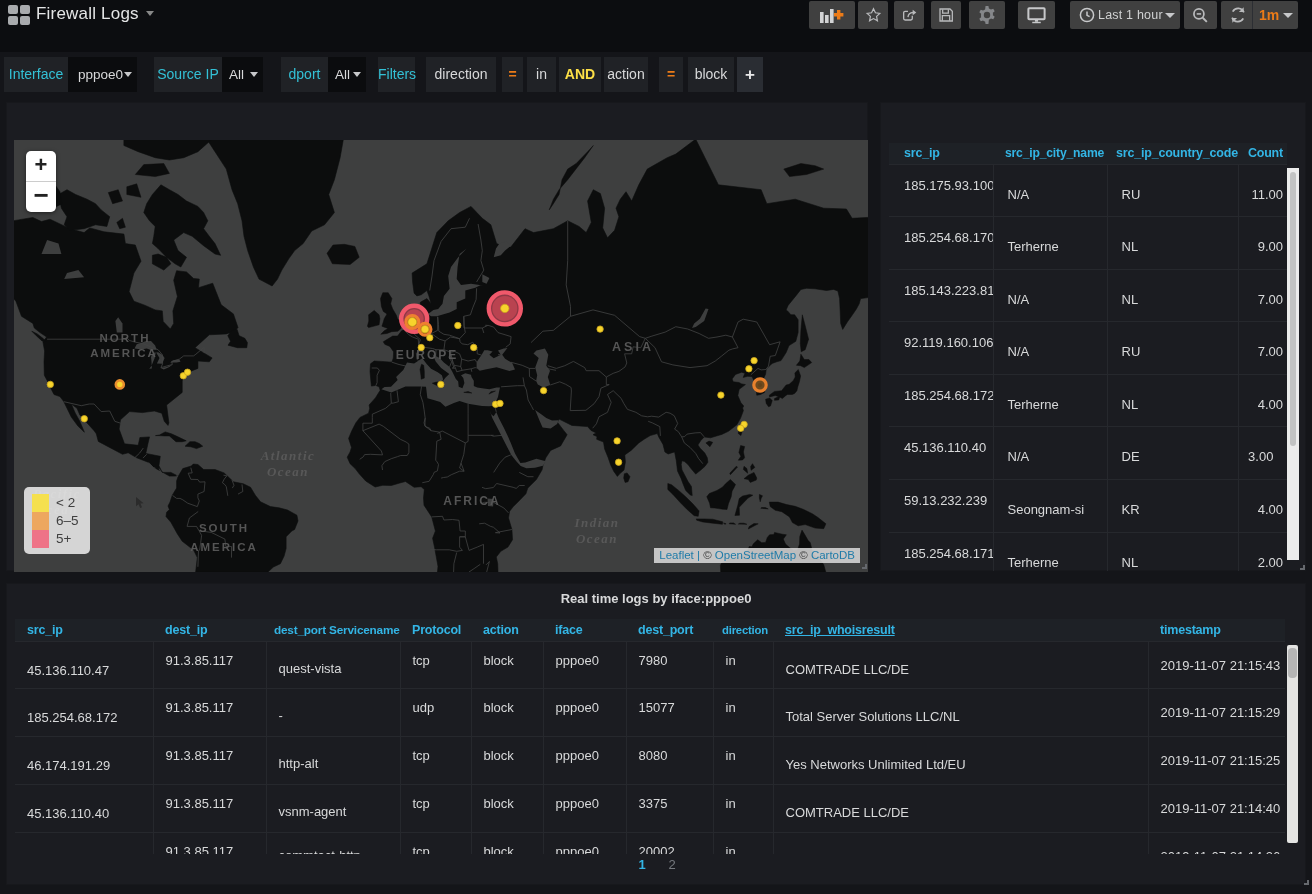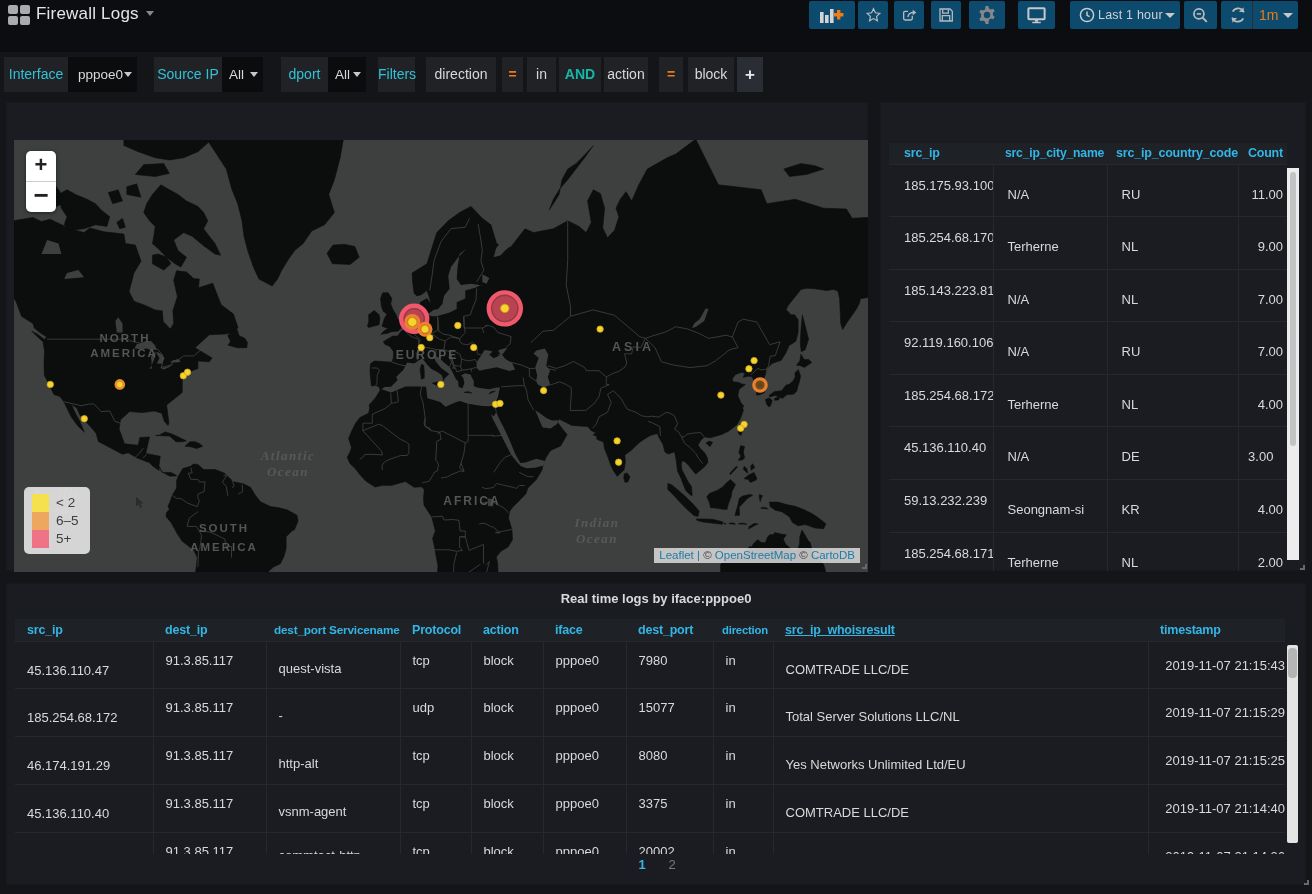--- a/index.html
+++ b/index.html
@@ -3,33 +3,33 @@
 <meta charset="utf-8">
 <style>
 * { margin:0; padding:0; box-sizing:border-box; }
 html,body { width:1312px; height:894px; background:#141519; font-family:"Liberation Sans",sans-serif; overflow:hidden; position:relative; }
 body { transform:translateZ(0); }
 .nav { position:absolute; left:0; top:0; width:1312px; height:52px; background:#0c0d10; }
 .gicon { position:absolute; left:8px; top:5px; width:23px; height:22px; }
 .gicon div { position:absolute; width:9.5px; height:8.5px; background:#a9abae; border-radius:2px; }
 .title { position:absolute; left:36px; top:4px; font-size:17px; color:#e4e5e6; letter-spacing:0.2px; }
 .tcaret { position:absolute; left:146px; top:11px; width:0; height:0; border-left:4px solid transparent; border-right:4px solid transparent; border-top:5px solid #888; }
-.tile { position:absolute; top:1px; height:28px; background:#0c4a6e; border-radius:2px; }
+.tile { position:absolute; top:1px; height:28px; background:#404040; border-radius:2px; }
 .tile .cicon { position:absolute; }
 .chip { position:absolute; top:57px; height:35px; background:#202226; color:#d8d9da; font-size:14px; line-height:35px; text-align:center; }
 .chip.cy { color:#33c1d6; }
 .chip.dark { background:#0b0c0e; }
-.chip.blue { color:#14b8a6; font-weight:bold; }
+.chip.blue { color:#fde047; font-weight:bold; }
 .chip.or { color:#eb7b18; font-weight:bold; }
 .panel { position:absolute; background:#1b1c21; border:1px solid #17181c; }
 .ptitle { position:absolute; top:0; left:0; right:0; height:37px; text-align:center; font-size:13px; font-weight:bold; color:#d8d9da; line-height:30px; }
 table.gt { border-collapse:collapse; table-layout:fixed; }
 .gt th { background:#1e2126; color:#33b5e5; font-size:12.5px; letter-spacing:-0.2px; font-weight:bold; text-align:left; white-space:nowrap; overflow:hidden; }
 .gt td { color:#d8d9da; font-size:13px; vertical-align:top; border-right:1px solid #26282d; border-top:1px solid #26282d; white-space:nowrap; overflow:hidden; }
-.gt td:last-child { border-right:none;text-align:right; }
+.gt td:last-child { border-right:none; }
 </style>
 </head>
 <body>
 <div class="nav">
   <div class="gicon">
       <div style="left:0;top:0"></div>
       <div style="left:12px;top:0"></div>
       <div style="left:0;top:11px"></div>
       <div style="left:12px;top:11px"></div>
     </div>
@@ -88,21 +88,21 @@
           <line x1="14.8" y1="14.8" x2="20" y2="20" stroke="#b9babc" stroke-width="2.4"></line>
         </svg></div>
     </div>
 <div class="tile" style="left:1221px;width:77px">
       <div class="cicon" style="left:8px;top:5px"><svg width="18" height="18" viewBox="0 0 24 24">
           <path d="M19.8 8.5 A8.1 8.1 0 0 0 5 7.5 M4.2 15.5 A8.1 8.1 0 0 0 19 16.5" fill="none" stroke="#b9babc" stroke-width="2.3"></path>
           <path d="M19.6 1.6 v6.4 h-6.4 z" fill="#b9babc"></path>
           <path d="M4.4 22.4 v-6.4 h6.4 z" fill="#b9babc"></path>
         </svg></div>
       <div style="position:absolute;left:31px;top:0;width:1px;height:28px;background:#2c2e33"></div>
-      <div style="position:absolute;left:38px;top:0;font-size:14px;font-weight:normal;color:#eb7b18;line-height:28px">1m</div>
+      <div style="position:absolute;left:38px;top:0;font-size:14px;font-weight:bold;color:#eb7b18;line-height:28px">1m</div>
       <div style="position:absolute;left:62px;top:12px;width:0;height:0;border-left:5px solid transparent;border-right:5px solid transparent;border-top:5px solid #c7c8ca"></div>
     </div>
 </div>
 <div class="chip cy" style="left:4px;width:64px;">Interface</div>
 <div class="chip dark" style="left:68px;width:69px;text-align:left;padding-left:10px;font-size:13.5px">pppoe0<span style="position:absolute;right:5px;top:15px;width:0;height:0;border-left:4.5px solid transparent;border-right:4.5px solid transparent;border-top:5px solid #c7c8ca"></span></div>
 <div class="chip cy" style="left:154px;width:68px;">Source IP</div>
 <div class="chip dark" style="left:222px;width:41px;text-align:left;padding-left:7px;font-size:13.5px">All<span style="position:absolute;right:5px;top:15px;width:0;height:0;border-left:4.5px solid transparent;border-right:4.5px solid transparent;border-top:5px solid #c7c8ca"></span></div>
 <div class="chip cy" style="left:281px;width:47px;">dport</div>
 <div class="chip dark" style="left:328px;width:38px;text-align:left;padding-left:7px;font-size:13.5px">All<span style="position:absolute;right:5px;top:15px;width:0;height:0;border-left:4.5px solid transparent;border-right:4.5px solid transparent;border-top:5px solid #c7c8ca"></span></div>
 <div class="chip cy" style="left:378px;width:37px;">Filters</div>

